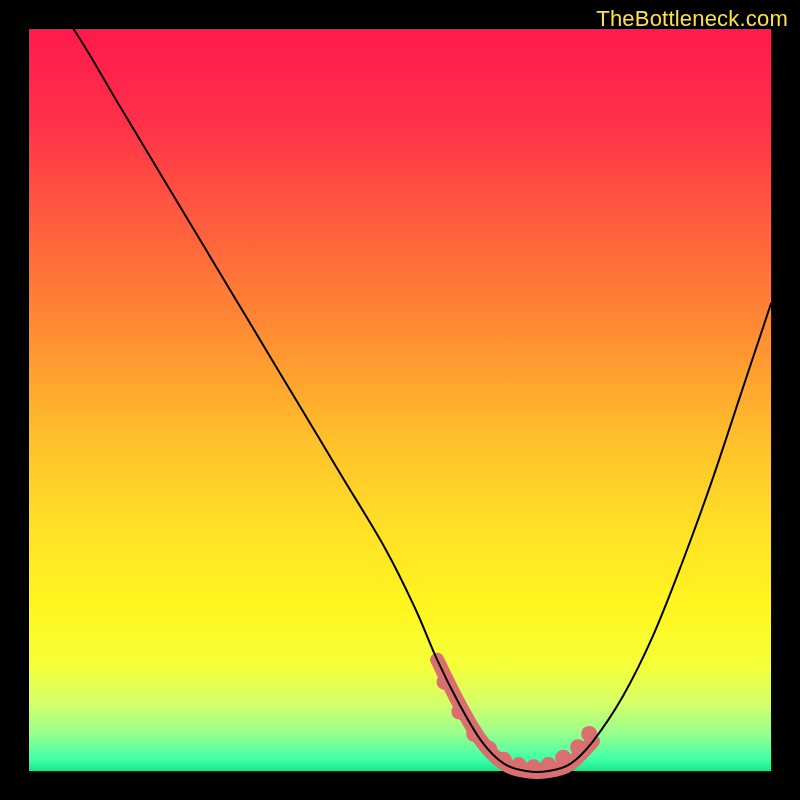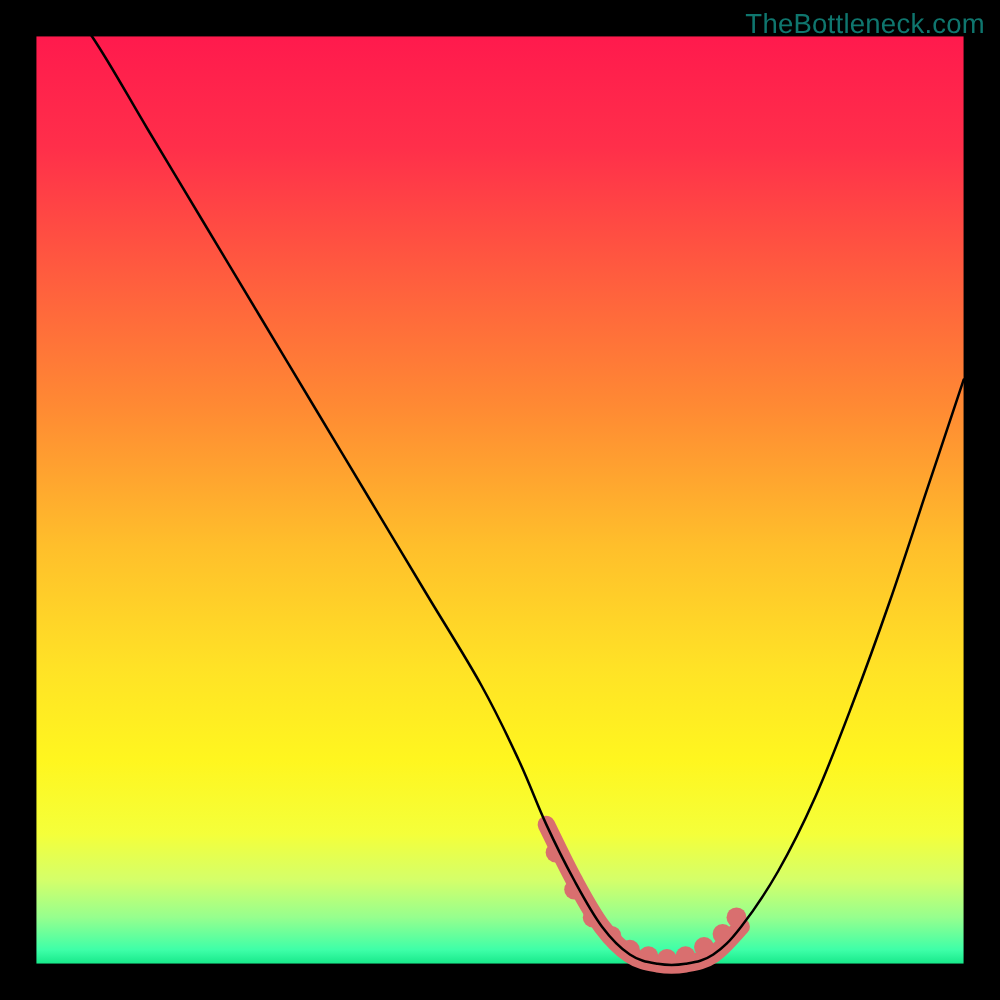--- a/index.html
+++ b/index.html
@@ -33,21 +33,21 @@
     position: absolute;
     inset: 0;
     width: 100%;
     height: 100%;
     overflow: visible;
   }
   .watermark {
     position: absolute;
     top: 6px;
     right: 12px;
-    color: #0f766e;
+    color: #fde047;
     font-size: 22px;
     font-weight: 500;
     letter-spacing: 0.2px;
     user-select: none;
   }
 </style>
 </head>
 <body>
 
 <div class="frame">

